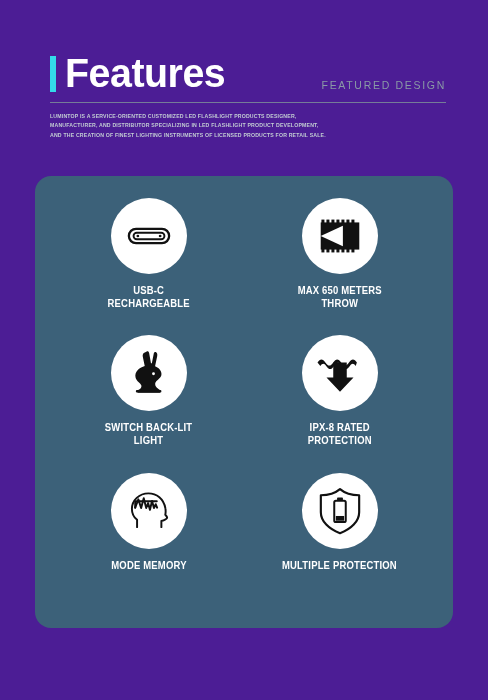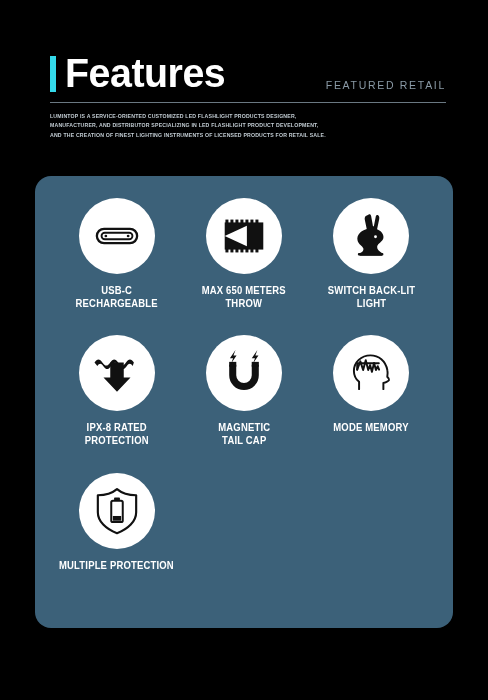--- a/index.html
+++ b/index.html
@@ -12,21 +12,21 @@
 
   body {
     background: #22313d;
     font-family: "Liberation Sans", sans-serif;
     position: relative;
   }
 
   .page {
     position: absolute;
     inset: 0;
-    background: #000000;
+    background: #4c1d95;
   }
 
   
   .header {
     position: absolute;
     left: 50px;
     top: 52px;
     right: 42px;
   }
 
@@ -98,21 +98,21 @@
     height: 452px;
     background: #3c6179;
     border-radius: 16px;
   }
 
   .grid {
     position: absolute;
     inset: 0;
     padding: 22px 18px 18px 18px;
     display: grid;
-    grid-template-columns: repeat(3, 1fr);
+    grid-template-columns: repeat(2, 1fr);
     grid-template-rows: repeat(3, 1fr);
   }
 
   .feature {
     display: flex;
     flex-direction: column;
     align-items: center;
   }
 
   .circle {
@@ -145,21 +145,21 @@
 
 <div class="page">
 
   <div class="header">
 
     <div class="title-row">
       <div class="title-left">
         <div class="accent-bar"></div>
         <div class="page-title">Features</div>
       </div>
-      <div class="featured-design">FEATURED RETAIL</div>
+      <div class="featured-design">FEATURED DESIGN</div>
     </div>
 
     <div class="divider"></div>
 
     <div class="blurb">
       <div>LUMINTOP IS A SERVICE-ORIENTED CUSTOMIZED LED FLASHLIGHT PRODUCTS DESIGNER,</div>
       <div>MANUFACTURER, AND DISTRIBUTOR SPECIALIZING IN LED FLASHLIGHT PRODUCT DEVELOPMENT,</div>
       <div>AND THE CREATION OF FINEST LIGHTING INSTRUMENTS OF LICENSED PRODUCTS FOR RETAIL SALE.</div>
     </div>
   </div>
@@ -239,35 +239,20 @@
             <svg width="48" height="42" viewBox="0 0 64 56">
               <path fill="#111" d="M2 14c3.5-5.5 7-5.5 10.5 0 3.5 5.5 7 5.5 10.5 0 3.5-5.5 7-5.5 10.5 0 3.5 5.5 7 5.5 10.5 0 3.5-5.5 7-5.5 10.5 0l-1.6 4.6c-2.6-4-5.2-4-7.8 0-3.5 5.5-7 5.5-10.5 0-3.5-5.5-7-5.5-10.5 0-3.5 5.5-7 5.5-10.5 0-2.6-4-5.2-4-7.8 0L2 14z"></path>
               <polygon fill="#111" points="23,14 41,14 41,34 50,34 32,53 14,34 23,34"></polygon>
             </svg>
           </span>
         </div>
         <div class="feature-label">IPX-8 RATED
 PROTECTION</div>
       </div>
 
-      <div class="feature">
-        <div class="circle">
-          <span>
-            <svg width="44" height="46" viewBox="0 0 58 62">
-              <path fill="none" stroke="#111" stroke-width="9.5" d="M13.8 20v14c0 8.4 6.8 15.2 15.2 15.2S44.2 42.4 44.2 34V20"></path>
-              <rect x="9" y="16" width="9.6" height="6.5" fill="#111"></rect>
-              <rect x="39.4" y="16" width="9.6" height="6.5" fill="#111"></rect>
-              <polygon fill="#111" points="17.5,0 10,11 14.3,11 11.8,18 19,7.5 14.8,7.5"></polygon>
-              <polygon fill="#111" points="47,0 39.5,11 43.8,11 41.3,18 48.5,7.5 44.3,7.5"></polygon>
-            </svg>
-          </span>
-        </div>
-        <div class="feature-label">MAGNETIC
-TAIL CAP</div>
-      </div>
 
 
       <div class="feature">
         <div class="circle">
           <span>
             <svg width="48" height="44" viewBox="0 0 64 58">
               <path fill="none" stroke="#111" stroke-width="2.6" stroke-linejoin="round" stroke-linecap="round" d="M48.5 50.5v-8.2c4.5-1.2 7-2.8 7.6-4.2.5-1.2-.8-2.4-2.4-4 .6-3 .7-6 .1-8.9C51.6 12.9 42.2 5.5 31.2 5.5 19 5.5 9.2 14.7 9.2 26.2c0 6 2.6 11 6.9 14.6v9.7"></path>
               <path fill="none" stroke="#111" stroke-width="2.6" stroke-linejoin="round" stroke-linecap="round" d="M13.6 24.5v-8.5h28.8"></path>
               <polyline fill="none" stroke="#111" stroke-width="2.6" stroke-linejoin="round" stroke-linecap="round" points="13.6,24.5 17.8,13.5 21.5,25 25,12 28.3,25 30.8,18.5 33.3,27.5 36,15.5 38.6,25 41,20 42.8,24.5"></polyline>
             </svg>

